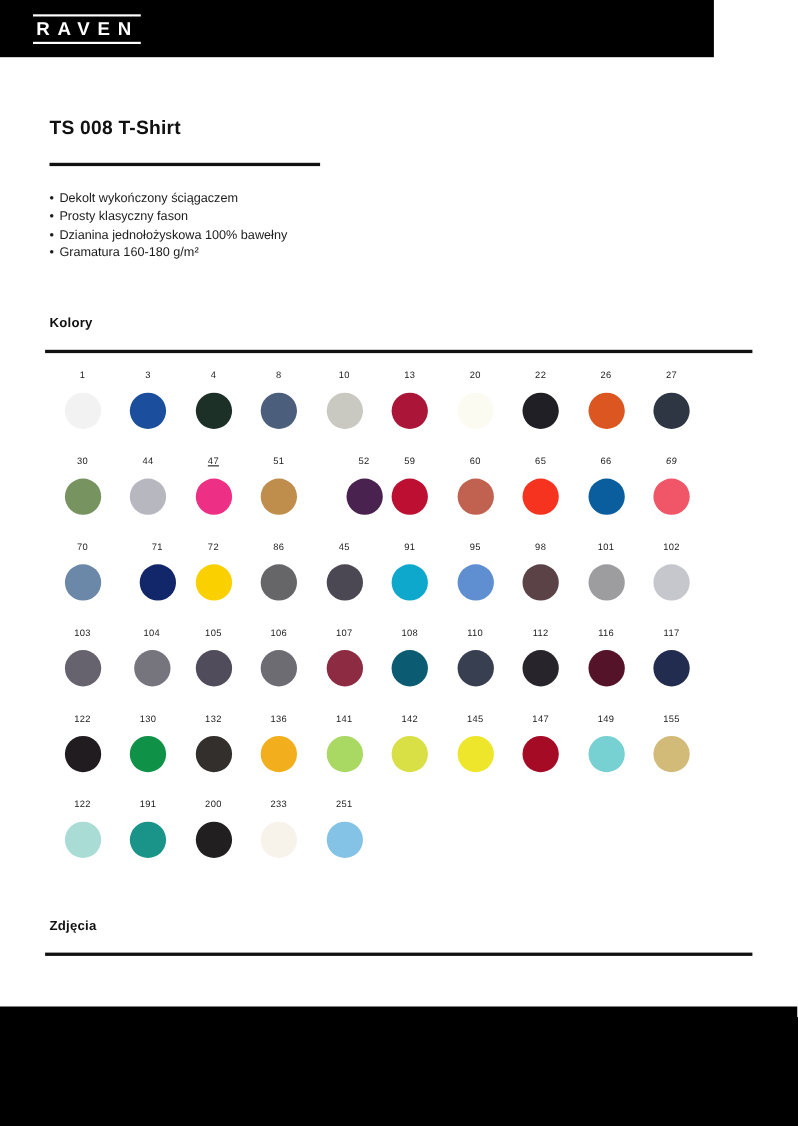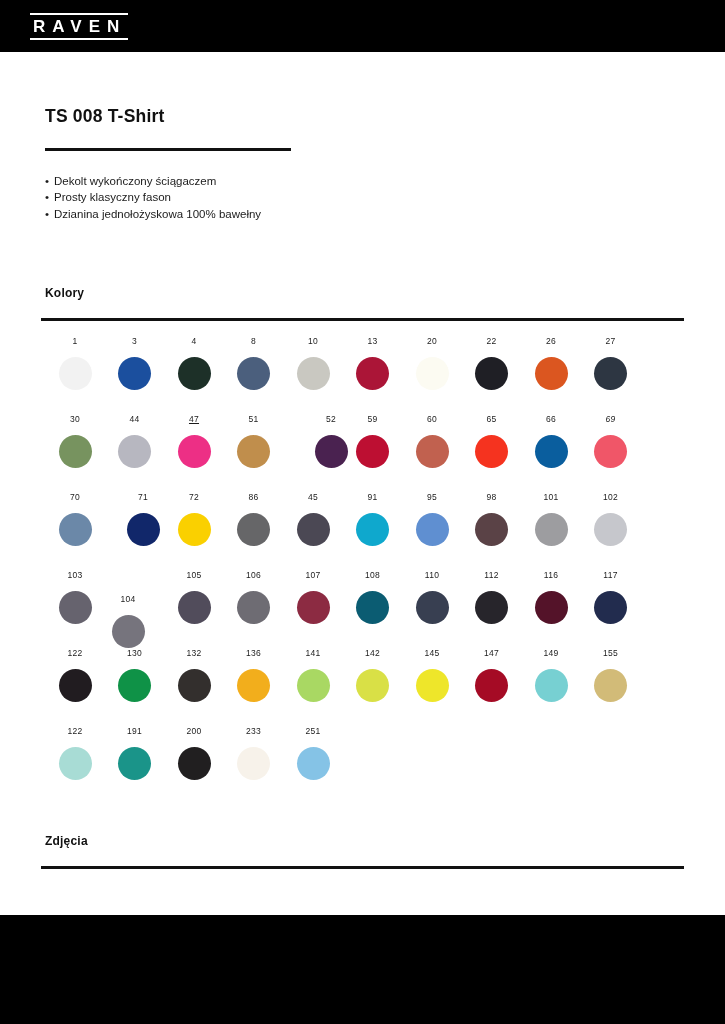--- a/index.html
+++ b/index.html
@@ -14,21 +14,21 @@
     color: #1a1a1a;
     overflow: hidden;
     position: relative;
   }
 
   
   .topbar {
     position: absolute;
     left: 0;
     top: 0;
-    width: 725px;
+    width: 649px;
     height: 52px;
     background: #000000;
   }
   .logo {
     position: absolute;
     color: #ffffff;
     font-weight: bold;
     letter-spacing: 7px;
     font-size: 17px;
     line-height: 19px;
@@ -147,20 +147,21 @@
   <div class="logo logo-head">RAVEN</div>
 </div>
 
 <div class="title">TS 008 T-Shirt</div>
 <div class="title-rule"></div>
 
 <div class="features">
   <div class="feature"><span class="dot">•</span><span>Dekolt wykończony ściągaczem</span></div>
   <div class="feature"><span class="dot">•</span><span>Prosty klasyczny fason</span></div>
   <div class="feature"><span class="dot">•</span><span>Dzianina jednołożyskowa 100% bawełny</span></div>
+  <div class="feature"><span class="dot">•</span><span>Gramatura 160-180 g/m²</span></div>
 </div>
 
 <div class="section-title" id="kolory-title">Kolory</div>
 <div class="section-rule" id="kolory-rule"></div>
 
 <div class="color-grid" id="color-grid">
     <div class="color-row">
       <div class="swatch-cell" style="left: 0px;">
         <div class="swatch-label">1</div>
         <div class="swatch-dot" style="background: rgb(242, 242, 242);"></div>
@@ -284,21 +285,21 @@
       <div class="swatch-cell" style="left: 535.5px;">
         <div class="swatch-label">102</div>
         <div class="swatch-dot" style="background: rgb(198, 199, 204);"></div>
       </div>
     </div>
     <div class="color-row">
       <div class="swatch-cell" style="left: 0px;">
         <div class="swatch-label">103</div>
         <div class="swatch-dot" style="background: rgb(102, 99, 110);"></div>
       </div>
-      <div class="swatch-cell" style="left: 53px; margin-top: 24px;">
+      <div class="swatch-cell" style="left: 63px;">
         <div class="swatch-label">104</div>
         <div class="swatch-dot" style="background: rgb(118, 116, 125);"></div>
       </div>
       <div class="swatch-cell" style="left: 119px;">
         <div class="swatch-label">105</div>
         <div class="swatch-dot" style="background: rgb(81, 76, 91);"></div>
       </div>
       <div class="swatch-cell" style="left: 178.5px;">
         <div class="swatch-label">106</div>
         <div class="swatch-dot" style="background: rgb(110, 108, 115);"></div>

